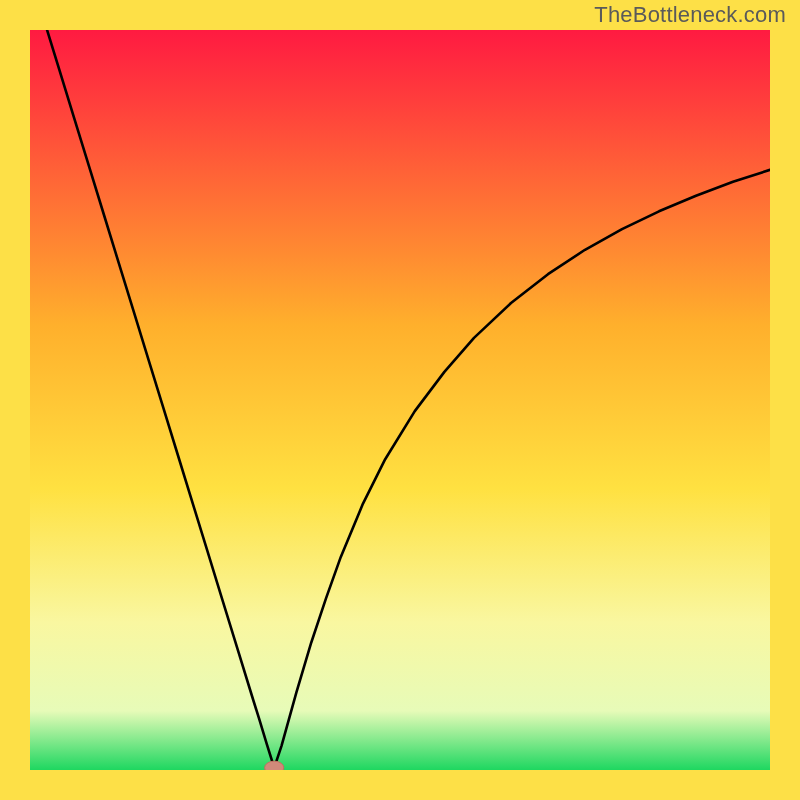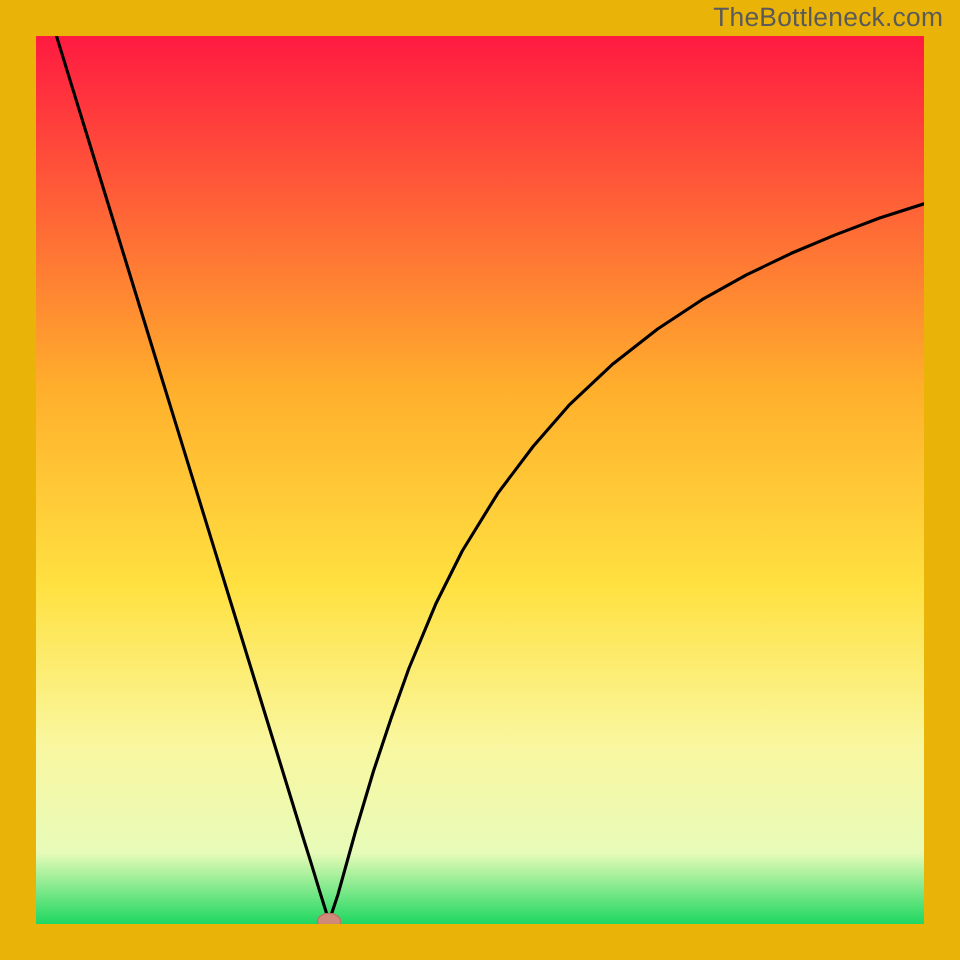--- a/index.html
+++ b/index.html
@@ -7,21 +7,21 @@
     padding: 0;
     width: 800px;
     height: 800px;
     background: #000;
     font-family: Arial, Helvetica, sans-serif;
     overflow: hidden;
   }
   .outer {
     width: 800px;
     height: 800px;
-    background: #eab308;
+    background: #fde047;
     position: relative;
   }
   .watermark {
     position: absolute;
     top: 2px;
     right: 14px;
     color: #5a5a5a;
     font-size: 22px;
     font-weight: 500;
     letter-spacing: 0.2px;

